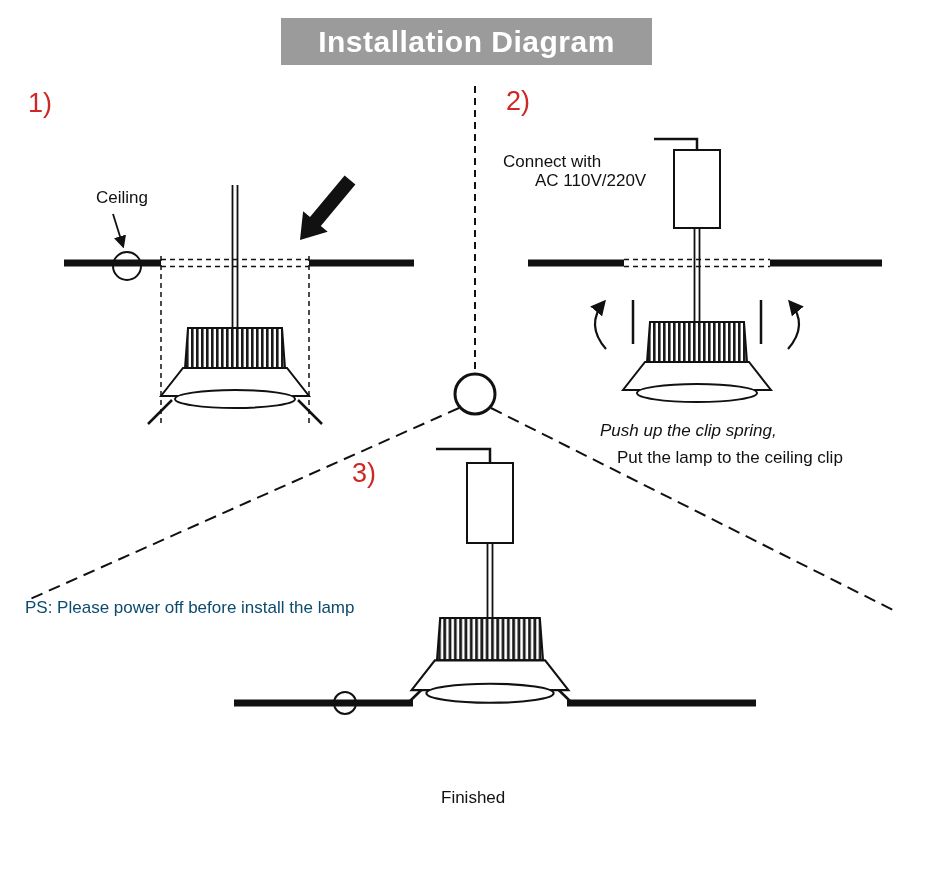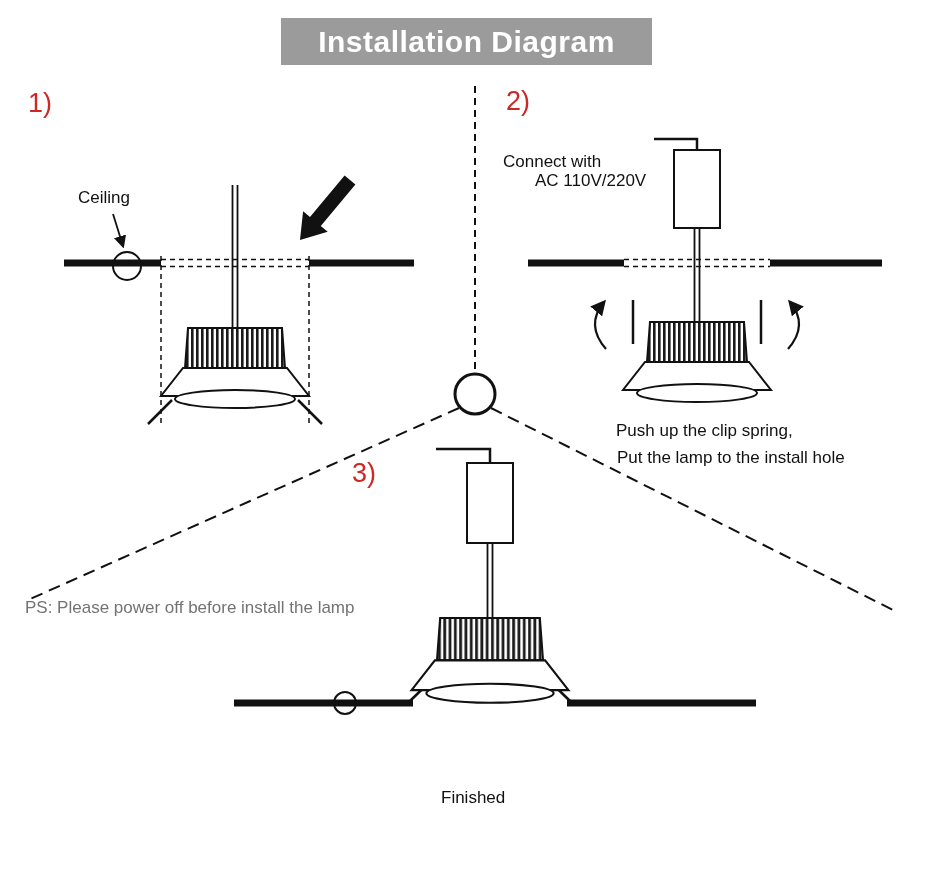--- a/index.html
+++ b/index.html
@@ -8,21 +8,21 @@
     font-family:"Liberation Sans","DejaVu Sans",sans-serif;color:#111;
   }
   .abs{position:absolute;}
   #header-bar{
     left:281px;top:18px;width:371px;height:47px;background:#9b9b9b;
     display:flex;align-items:center;justify-content:center;
   }
   #header-title{color:#fff;font-size:30px;font-weight:bold;letter-spacing:.5px;}
   .step-num{color:#cf2626;font-size:27px;font-weight:400;}
   .cap{font-size:17px;color:#111;white-space:nowrap;}
-  .warn{color:#737373;font-size:17px;white-space:nowrap;}
+  .warn{color:#0c4a6e;font-size:17px;white-space:nowrap;}
   svg{position:absolute;left:0;top:0;}
 </style>
 </head>
 <body>
 
 <div id="canvas">
 
   <svg width="930" height="873" viewBox="0 0 930 873">
     <defs>
       <pattern id="fins" width="5" height="8" patternUnits="userSpaceOnUse">
@@ -110,23 +110,23 @@
   </svg>
 
   <div id="header-bar" class="abs">
     <span id="header-title">Installation Diagram</span>
   </div>
 
   <div class="abs step-num" style="left:28px;top:88px;">1)</div>
   <div class="abs step-num" style="left:506px;top:86px;">2)</div>
   <div class="abs step-num" style="left:352px;top:458px;">3)</div>
 
-  <div class="abs cap" style="left:78px;top:188px;text-align:right;">Ceiling</div>
+  <div class="abs cap" style="left:96px;top:188px;text-align:right;">Ceiling</div>
 
   <div class="abs cap" style="left:495px;top:152px;margin-left:8px;">Connect with</div>
   <div class="abs cap" style="left:495px;top:171px;margin-left:40px;">AC 110V/220V</div>
-  <div class="abs cap" style="left:616px;top:421px;">Push up the clip spring,</div>
-  <div class="abs cap" style="left:617px;top:448px;">Put the lamp to the install hole</div>
+  <div class="abs cap" style="left:600px;top:421px;font-style:italic;">Push up the clip spring,</div>
+  <div class="abs cap" style="left:617px;top:448px;">Put the lamp to the ceiling clip</div>
 
   <div class="abs warn" style="left:25px;top:598px;">PS: Please power off before install the lamp</div>
   <div class="abs cap" style="left:441px;top:788px;">Finished</div>
 
 </div>
 
 </body></html>

